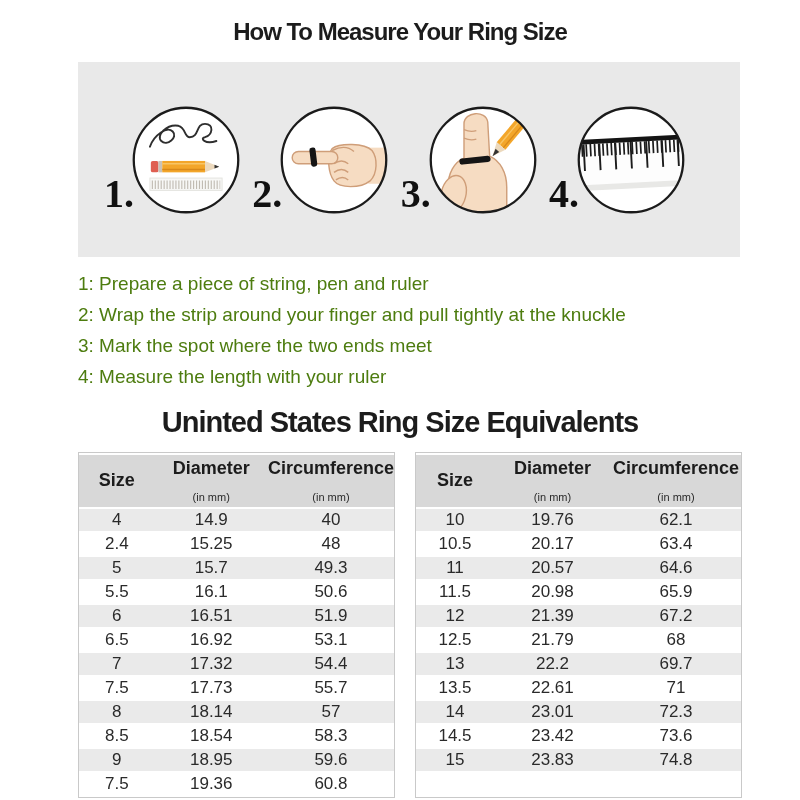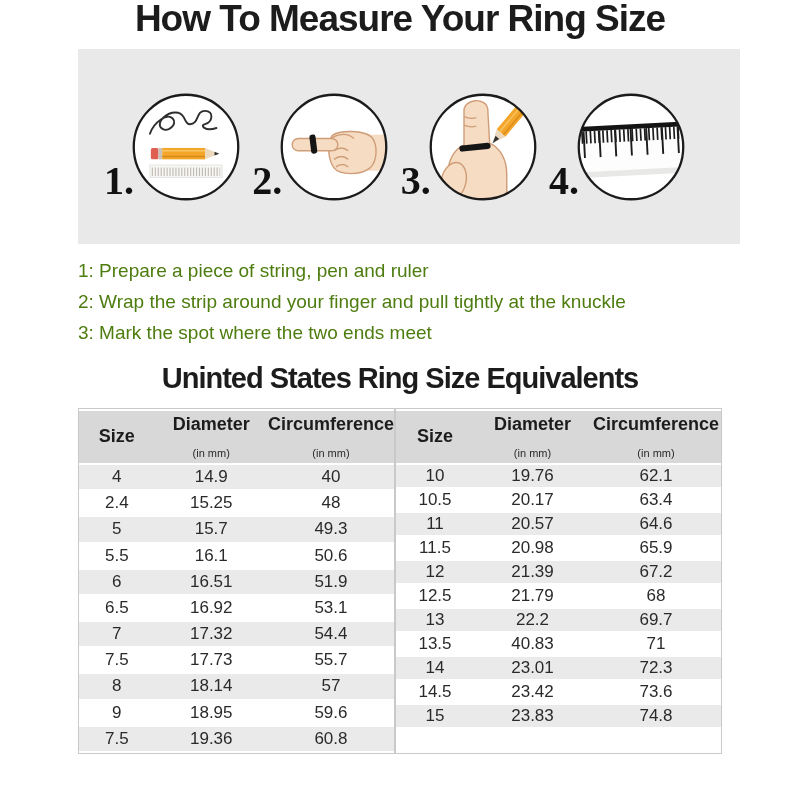--- a/index.html
+++ b/index.html
@@ -1,33 +1,33 @@
 <!DOCTYPE html>
 <html><head>
 <meta charset="utf-8">
 <style>
   html,body{margin:0;padding:0;background:#ffffff;}
   body{width:800px;height:800px;overflow:hidden;font-family:"Liberation Sans",sans-serif;color:#1c1c1c;}
 
-  .page-title{margin:0;text-align:center;font-size:37px;font-weight:bold;letter-spacing:-1px;line-height:37px;}
+  .page-title{margin:0;padding-top:13px;text-align:center;font-size:24px;font-weight:bold;letter-spacing:-1px;line-height:37px;}
 
   .steps-band{margin:12px 60px 0 78px;width:662px;height:195px;background:#e9e9e9;
     display:flex;align-items:center;justify-content:space-between;
     padding:0 52px 0 26px;box-sizing:border-box;}
   .step{display:flex;align-items:flex-end;}
   .step-num{font-family:"Liberation Serif",serif;font-weight:bold;font-size:40px;line-height:30px;
     margin:0 -5px 8px 0;position:relative;z-index:2;color:#111;}
   .circle-icon svg{display:block;}
 
   .instructions{margin:17px 0 0 78px;}
   .instructions p{margin:0 0 12px 0;font-size:19px;line-height:19px;color:#4d7c0f;}
 
   .table-title{margin:19px 0 13px 0;text-align:center;font-size:29px;font-weight:bold;letter-spacing:-1px;line-height:34px;}
 
-  .tables{display:flex;margin-left:78px;}
+  .tables{display:flex;margin-left:78px;gap:20px;}
   table{border-collapse:separate;border-spacing:0 2px;border:1px solid #c9c9c9;background:#ffffff;}
   .t-left{width:317px;}
   .t-right{width:327px;}
   th{background:#d8d8d8;padding:3px 0 4px 0;vertical-align:middle;}
   th .h{display:block;font-size:18px;font-weight:bold;color:#1c1c1c;}
   th .u{display:block;font-size:11px;font-weight:normal;color:#2a2a2a;margin-top:12px;}
   td{text-align:center;font-size:17px;height:22px;line-height:22px;padding:0;color:#2a2a2a;}
   tbody tr:nth-child(odd) td{background:#eaeaea;}
 </style>
 </head>
@@ -140,20 +140,21 @@
       </span>
       <span class="step-num" style="order:1;">4.</span>
     </div>
 
   </div>
 
   <div class="instructions">
     <p>1: Prepare a piece of string, pen and ruler</p>
     <p>2: Wrap the strip around your finger and pull tightly at the knuckle</p>
     <p>3: Mark the spot where the two ends meet</p>
+    <p>4: Measure the length with your ruler</p>
   </div>
 
   <h2 class="table-title">Uninted States Ring Size Equivalents</h2>
 
   <div class="tables">
 
     <table class="t-left">
       <colgroup>
           <col style="width:24%">
           <col style="width:36%">
@@ -214,20 +215,25 @@
             <td>7.5</td>
             <td>17.73</td>
             <td>55.7</td>
           </tr>
           <tr>
             <td>8</td>
             <td>18.14</td>
             <td>57</td>
           </tr>
           <tr>
+            <td>8.5</td>
+            <td>18.54</td>
+            <td>58.3</td>
+          </tr>
+          <tr>
             <td>9</td>
             <td>18.95</td>
             <td>59.6</td>
           </tr>
           <tr>
             <td>7.5</td>
             <td>19.36</td>
             <td>60.8</td>
           </tr>
         </tbody>
@@ -285,21 +291,21 @@
             <td>21.79</td>
             <td>68</td>
           </tr>
           <tr>
             <td>13</td>
             <td>22.2</td>
             <td>69.7</td>
           </tr>
           <tr>
             <td>13.5</td>
-            <td>40.83</td>
+            <td>22.61</td>
             <td>71</td>
           </tr>
           <tr>
             <td>14</td>
             <td>23.01</td>
             <td>72.3</td>
           </tr>
           <tr>
             <td>14.5</td>
             <td>23.42</td>

